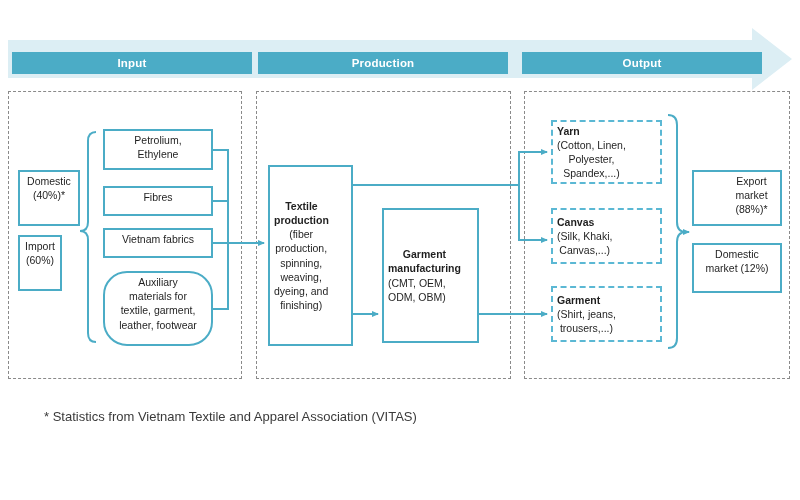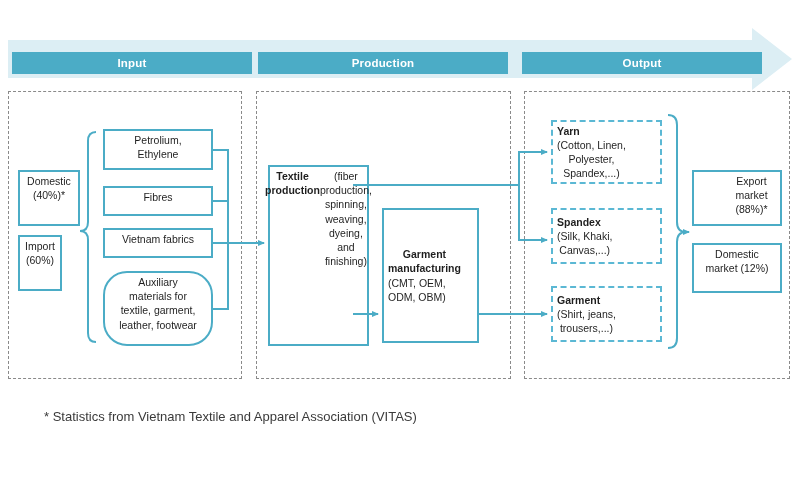--- a/index.html
+++ b/index.html
@@ -70,35 +70,35 @@
   <div class="box" style="left:103px;top:186px;width:110px;height:30px;">
     <span>Fibres</span>
   </div>
   <div class="box" style="left:103px;top:228px;width:110px;height:30px;">
     <span>Vietnam fabrics</span>
   </div>
   <div class="box" style="left:103px;top:271px;width:110px;height:75px;border-radius:24px;">
     <span>Auxiliary<br>materials for<br>textile, garment,<br>leather, footwear</span>
   </div>
 
-  <div class="box" style="left:268px;top:165px;width:101px;height:181px;flex-direction:row;">
+  <div class="box" style="left:268px;top:165px;width:85px;height:181px;flex-direction:column;">
     <span class="ttl">Textile<br>production</span>
     <span>(fiber<br>production,<br>spinning,<br>weaving,<br>dyeing, and<br>finishing)</span>
   </div>
   <div class="box" style="left:382px;top:208px;width:97px;height:135px;flex-direction:column;">
     <span class="ttl">Garment<br>manufacturing</span>
     <span>(CMT, OEM,<br>ODM, OBM)</span>
   </div>
 
   <div class="box dashed" style="left:551px;top:120px;width:111px;height:64px;flex-direction:column;">
     <span class="ttl">Yarn</span>
     <span>(Cotton, Linen,<br>Polyester,<br>Spandex,...)</span>
   </div>
   <div class="box dashed" style="left:551px;top:208px;width:111px;height:56px;flex-direction:column;">
-    <span class="ttl">Spandex</span>
+    <span class="ttl">Canvas</span>
     <span>(Silk, Khaki,<br>Canvas,...)</span>
   </div>
   <div class="box dashed" style="left:551px;top:286px;width:111px;height:56px;flex-direction:column;">
     <span class="ttl">Garment</span>
     <span>(Shirt, jeans,<br>trousers,...)</span>
   </div>
 
   <div class="box" style="left:692px;top:170px;width:90px;height:56px;padding-left:33px;">
     <span>Export market<br>(88%)*</span>
   </div>

